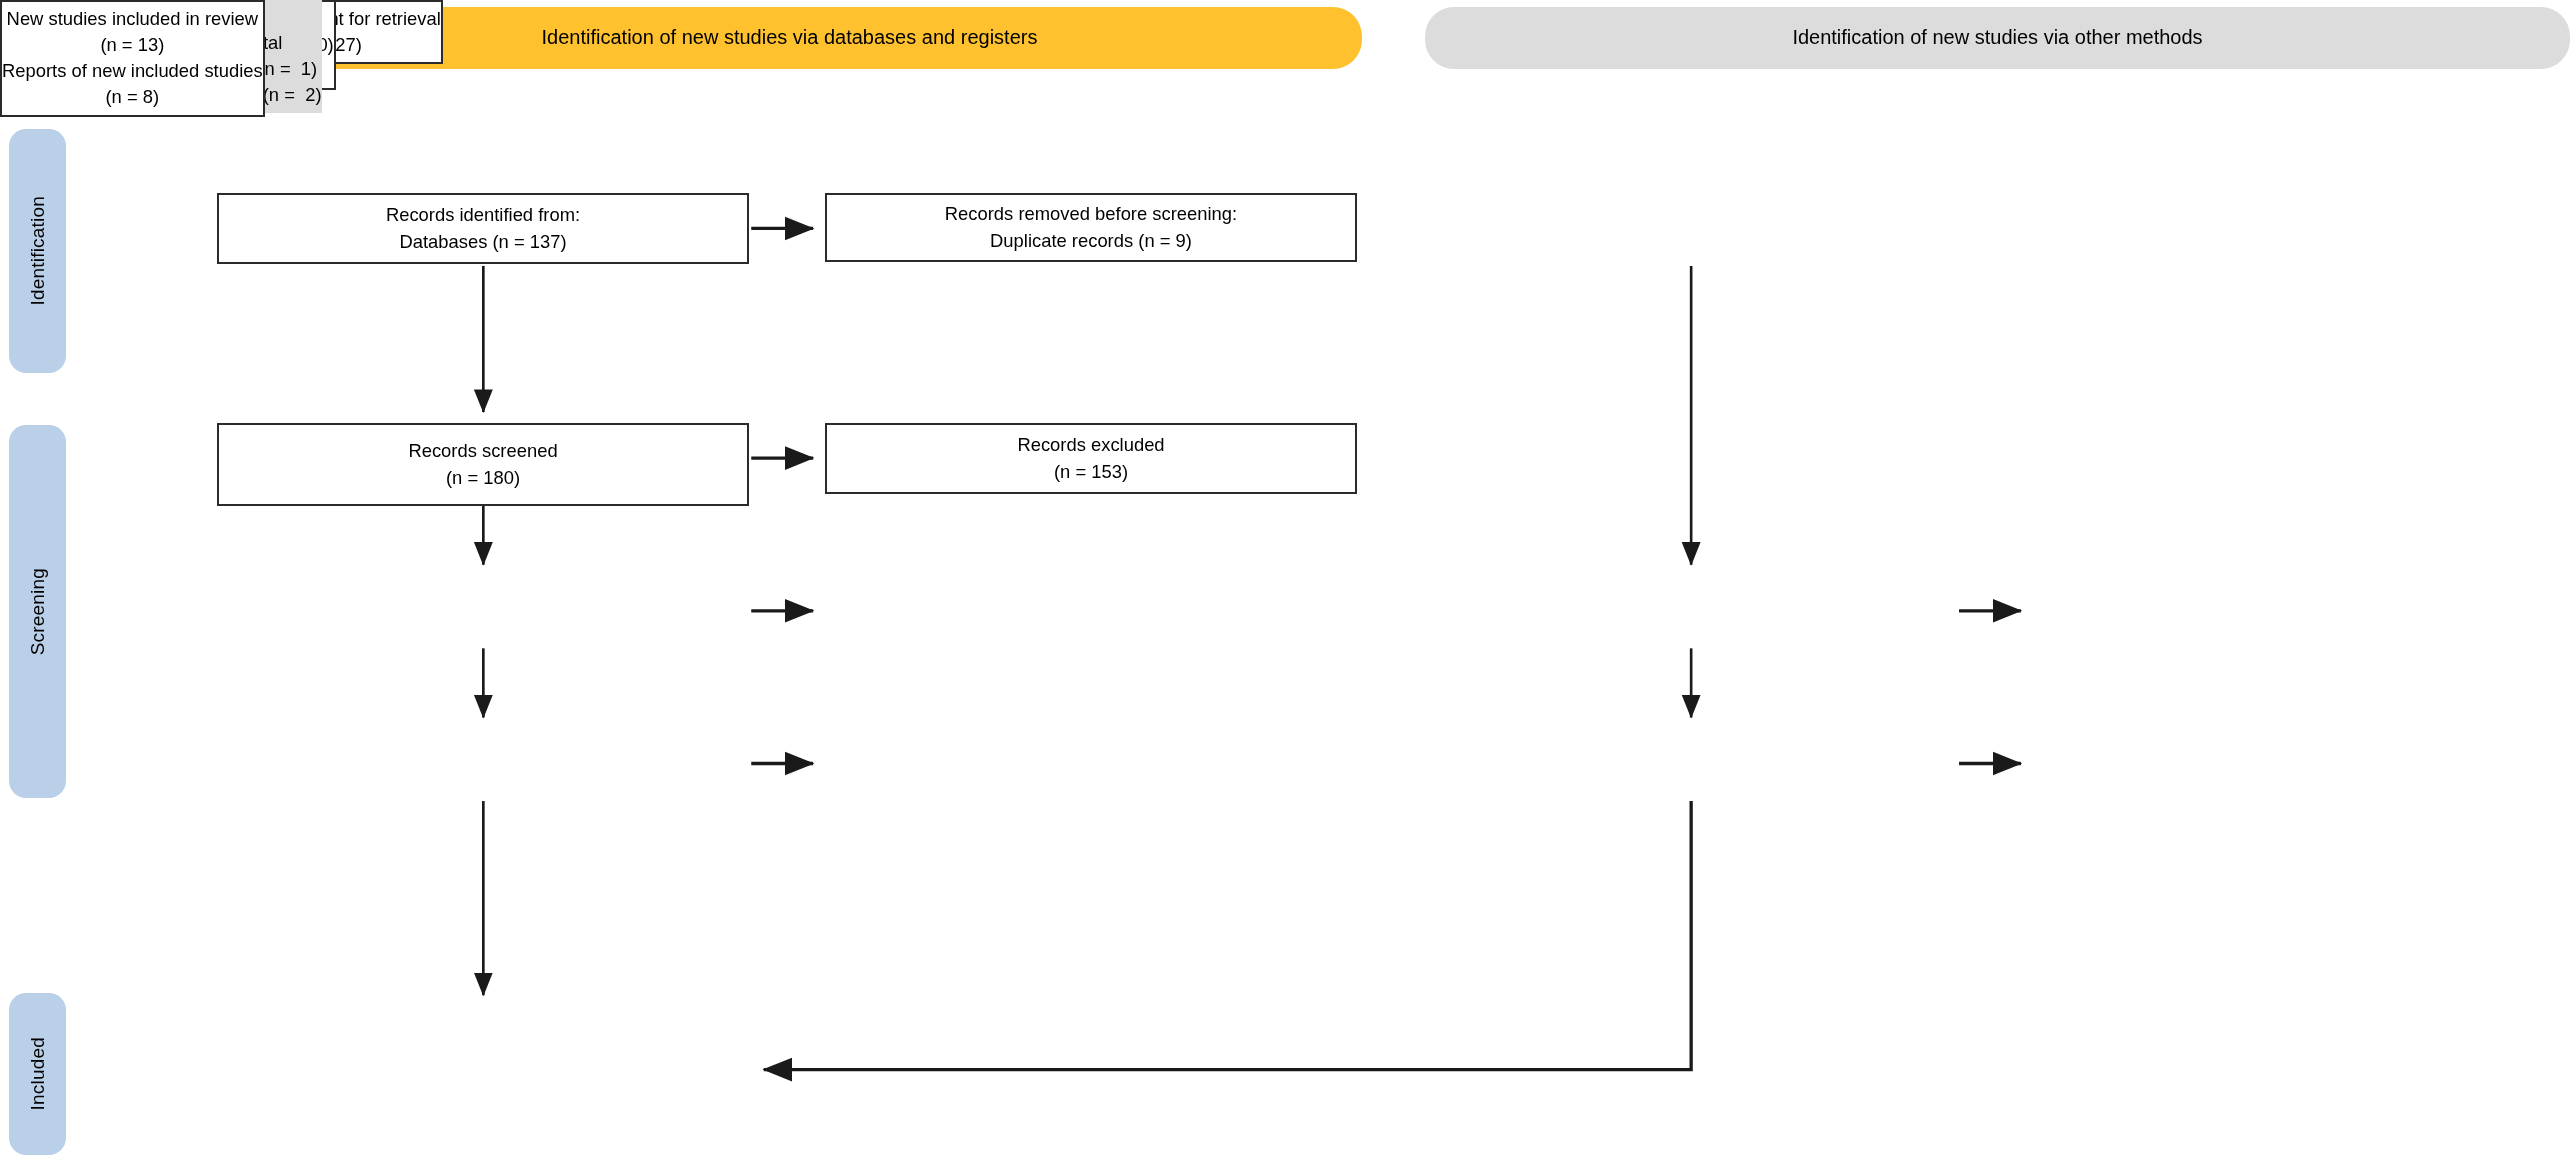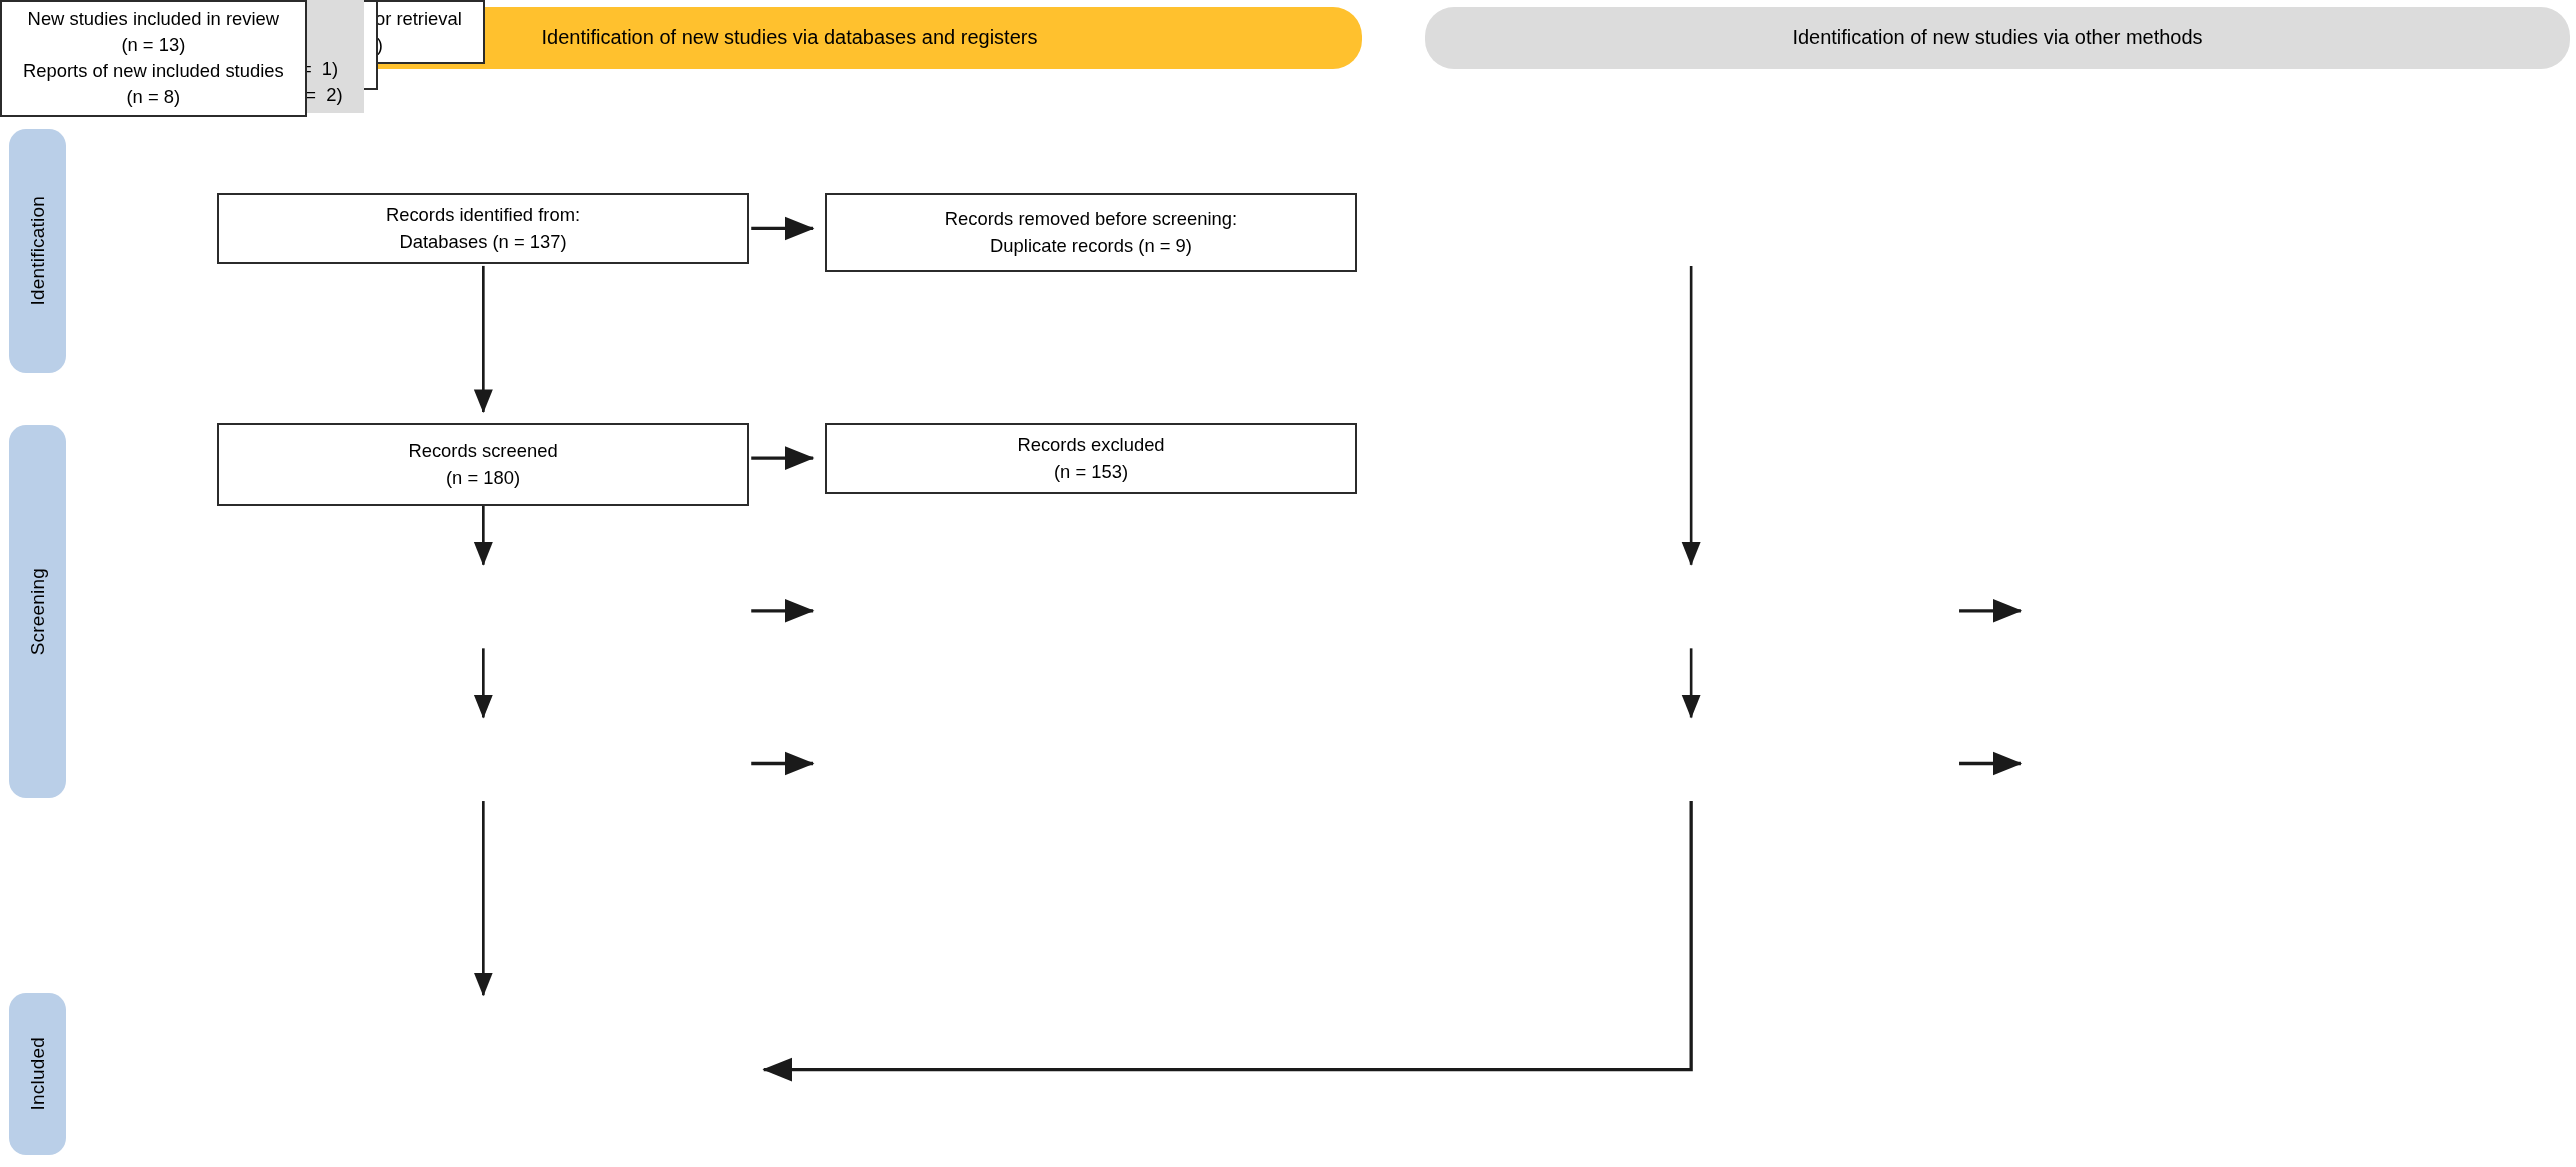--- a/index.html
+++ b/index.html
@@ -78,35 +78,35 @@
     position: absolute;
     box-sizing: border-box;
     display: flex;
     flex-direction: column;
     align-items: center;
     justify-content: center;
     text-align: center;
     font-size: 18.4px;
     line-height: 1.42;
     color: #000;
-    padding: 4px 21px;
+    padding: 4px 0;
   }
   .box.white {
     background: #ffffff;
     border: 2px solid #2b2b2b;
   }
   .box.grey {
     background: #DCDCDC;
     border: none;
   }
   .box .line { display: block; white-space: pre; }
 
   
   .b-db-identified   { left: 217px;  top: 193px;  width: 532px; height: 71px; }
-  .b-db-removed      { left: 825px; top: 193px;  width: 532px; height: 79px; }
+  .b-db-removed      { left: 825px; top: 193px;  width: 532px; height: 69px; }
   .b-db-screened     { left: 217px;  top: 423px;  width: 532px; height: 83px; }
   .b-db-excluded     { left: 825px; top: 423px;  width: 532px; height: 71px; }
   .b-db-sought       { left: 217px;  top": 0;     }
   .b-db-sought       { left: 217px;  top: 575px;  width: 532px; height: 71px; }
   .b-db-notretrieved { left: 825px; top: 575px;  width: 532px; height: 71px; }
   .b-db-assessed     { left: 217px;  top: 728px; width: 532px; height: 71px; }
   .b-db-repexcluded  { left: 825px; top: 719px; width: 532px; height: 90px; }
   .b-included        { left: 217px;  top: 1006px; width: 532px; height: 128px; }
 
   /* right (other methods) column geometry */

